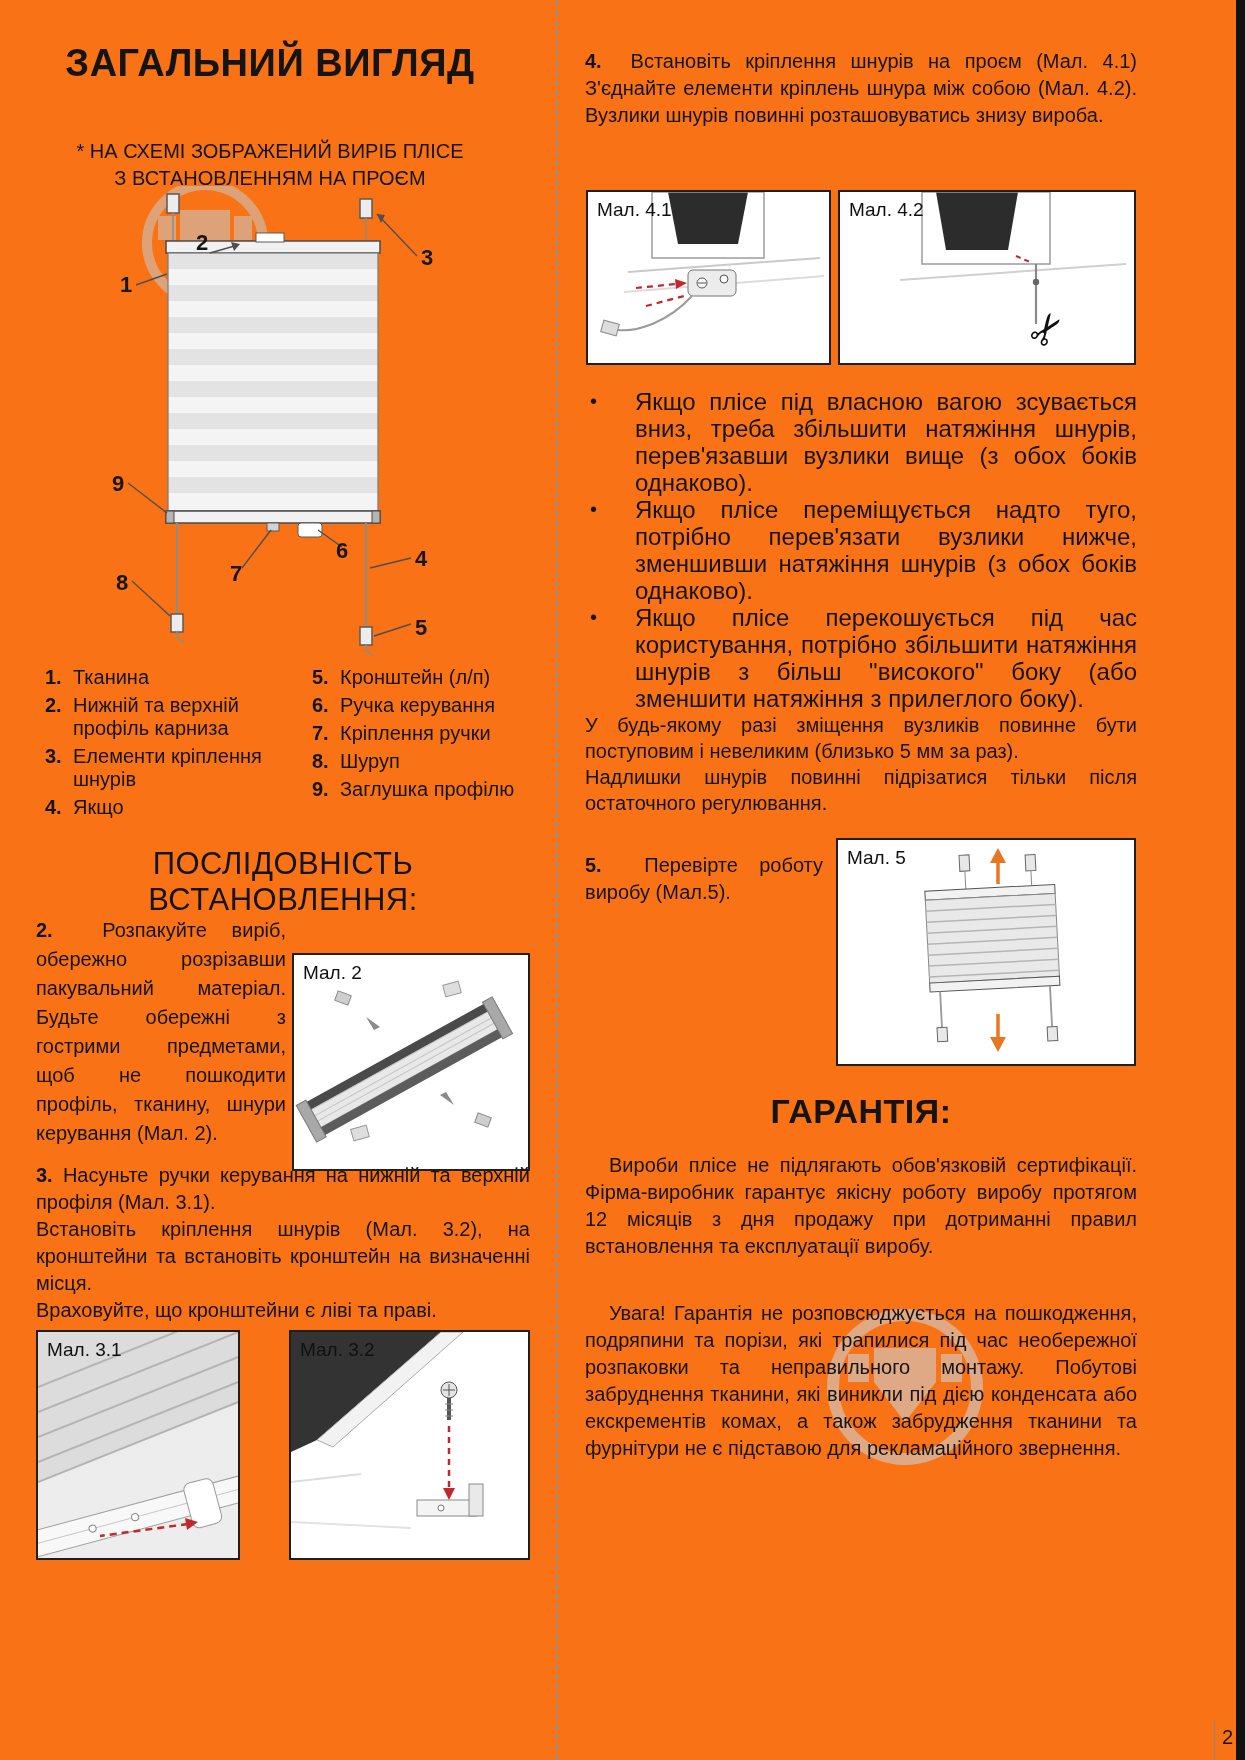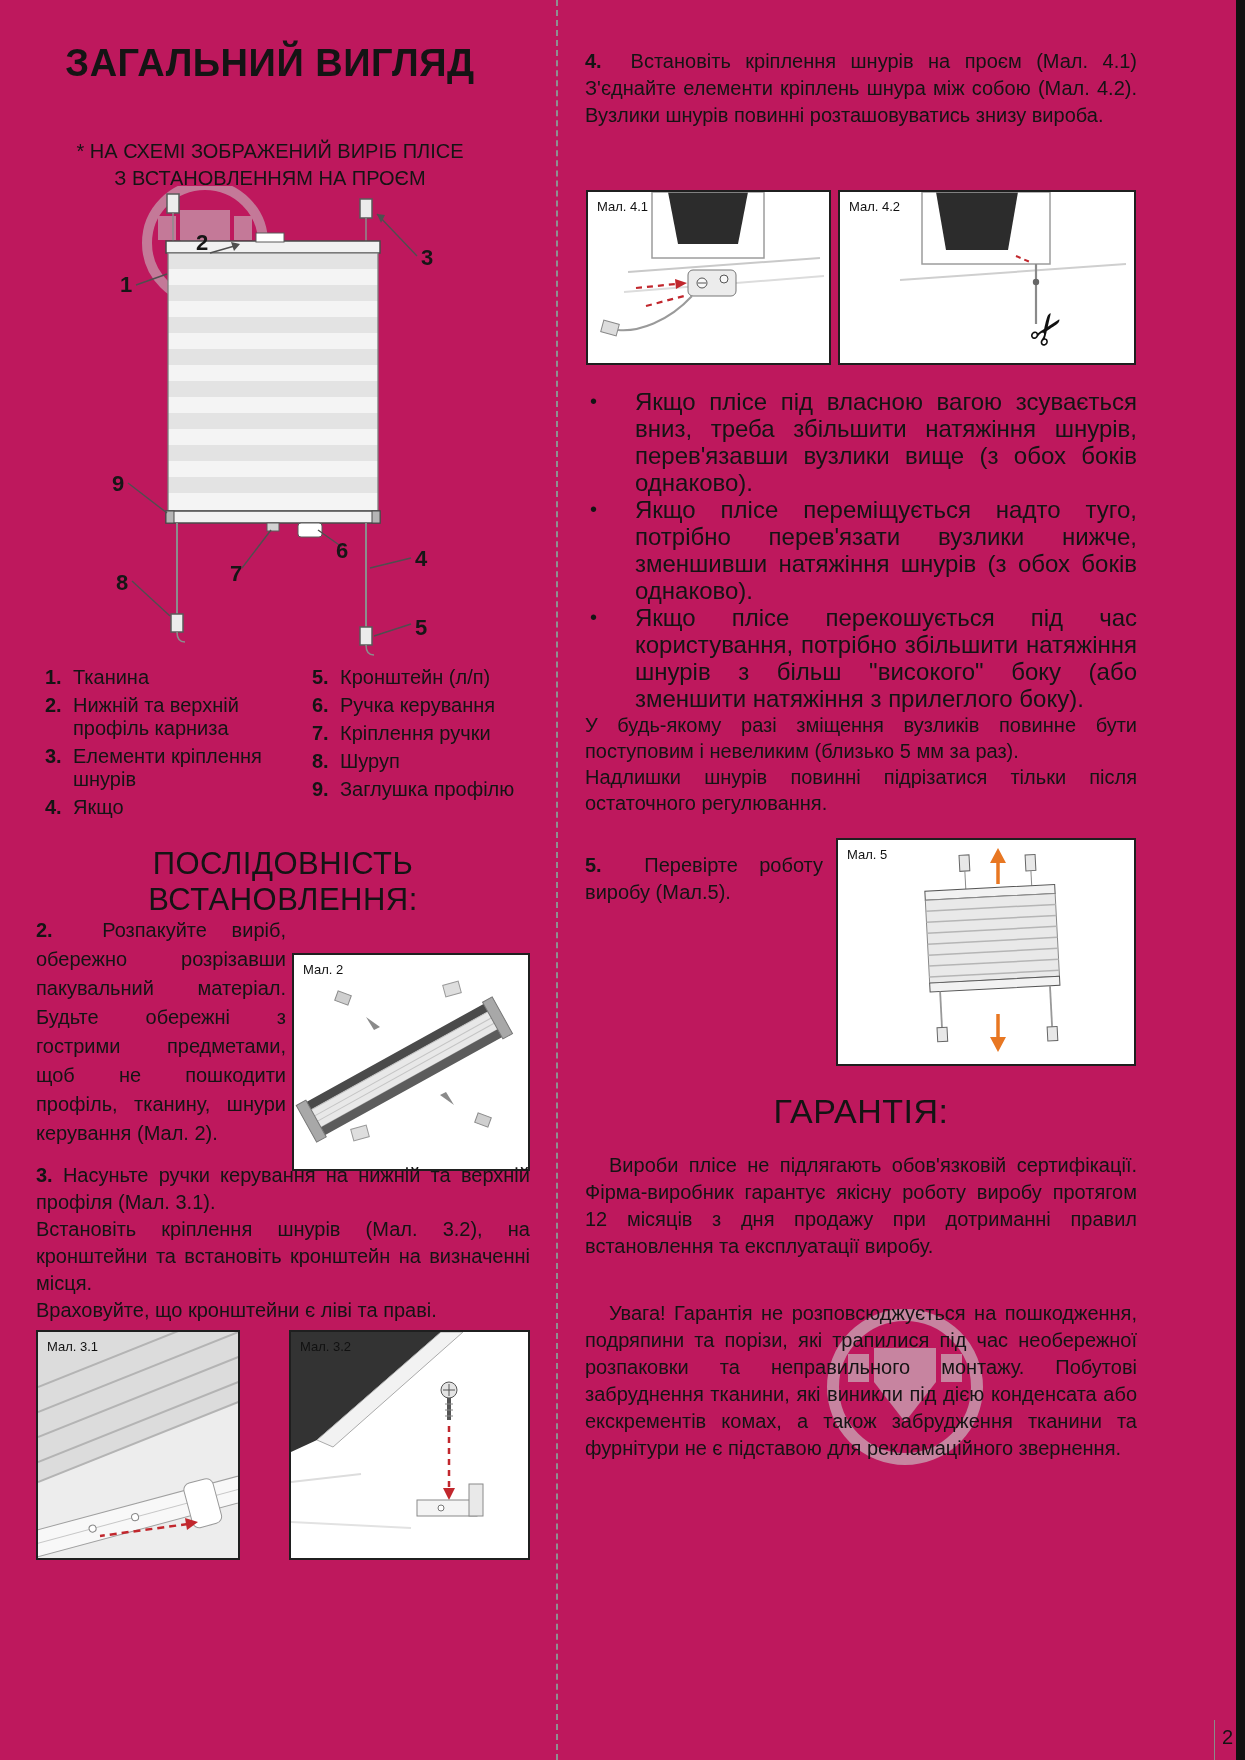--- a/index.html
+++ b/index.html
@@ -1,27 +1,27 @@
 <!DOCTYPE html>
 <html><head>
 <meta charset="utf-8">
 <style>
   *{margin:0;padding:0;box-sizing:border-box}
   html,body{background:#ffffff}
-  .page{position:relative;width:1245px;height:1760px;background:#be185d;font-family:"Liberation Sans",sans-serif;color:#141414;overflow:hidden}
+  .page{position:relative;width:1245px;height:1760px;background:#f97316;font-family:"Liberation Sans",sans-serif;color:#141414;overflow:hidden}
   .abs{position:absolute}
   .bold{font-weight:bold}
   .body{font-size:20px;line-height:27px;text-align:justify}
   .h-main{font-weight:bold;font-size:38px;line-height:46px;letter-spacing:.5px;text-align:center}
   .h-sub{font-weight:normal;font-size:20px;line-height:27px;text-align:center}
   .h-sec{font-weight:normal;font-size:31px;letter-spacing:.5px;text-align:center}
-  .h-war{font-weight:normal;font-size:34px;letter-spacing:.5px;text-align:center}
+  .h-war{font-weight:bold;font-size:34px;letter-spacing:.5px;text-align:center}
   .figbox{position:absolute;border:2px solid #1f1f1f;background:#fff;overflow:hidden}
   .figbox svg{display:block}
-  .figlabel{position:absolute;left:9px;top:7px;font-size:13px;color:#111;z-index:2}
+  .figlabel{position:absolute;left:9px;top:7px;font-size:19px;color:#111;z-index:2}
   .legend-item{display:flex;font-size:20px;line-height:23px;margin-bottom:5px}
   .lnum{font-weight:bold;flex:none;width:28px}
   .bullet{display:flex}
   .bdot{flex:none;width:50px;font-size:20px;line-height:27px;padding-left:5px}
   .btext{flex:1;font-size:24px;line-height:27px;text-align:justify}
   .indent{text-indent:24px}
   .divider{position:absolute;left:556px;top:0;height:1760px;width:0;border-left:2px dashed #8f8f8f}
   .edge{position:absolute;left:1236px;top:0;width:9px;height:1760px;background:#111}
   .callout{font-family:"Liberation Sans",sans-serif;font-size:22px;font-weight:bold;fill:#161616}
   .figtext{z-index:1}

